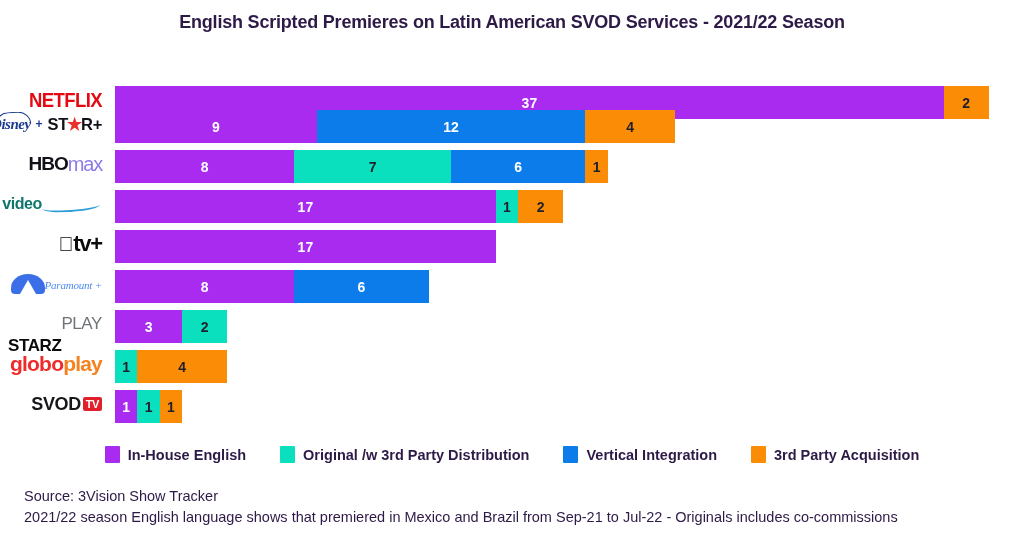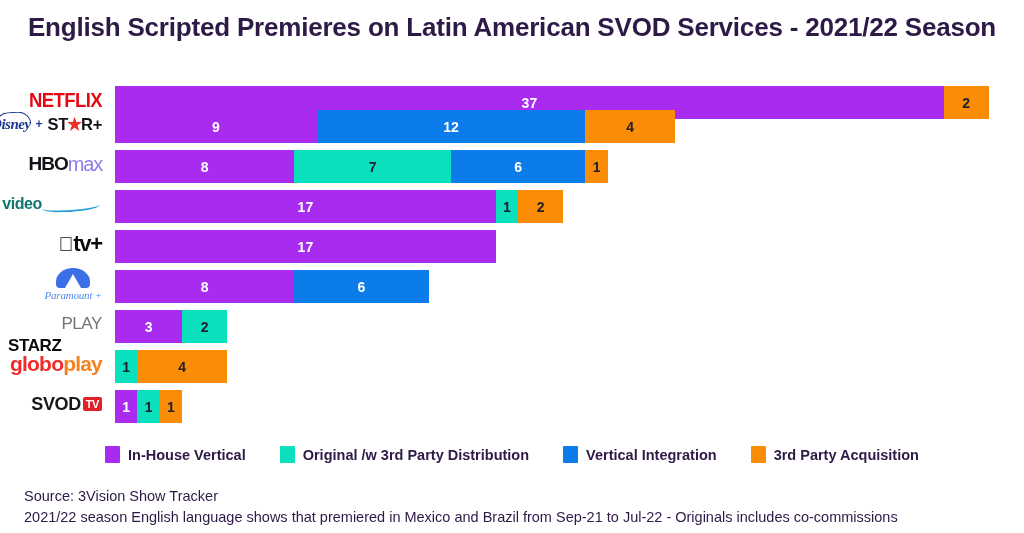--- a/index.html
+++ b/index.html
@@ -15,21 +15,21 @@
     overflow: hidden;
     position: relative;
   }
 
   
   #chart-title {
     position: absolute;
     left: 0; top: 12px;
     width: 1024px;
     text-align: center;
-    font-size: 26px;
+    font-size: 18px;
     font-weight: bold;
     letter-spacing: -0.2px;
     color: #2E1A47;
     white-space: nowrap;
   }
 
   
   #plot {
     position: absolute;
     left: 0;
@@ -175,21 +175,21 @@
     border-bottom: 2px solid #2A9FD6;
     border-radius: 0 0 50% 50%;
     transform: rotate(-4deg);
   }
 
   
   .logo-appletv { display: flex; align-items: center; font-size: 22px; font-weight: bold; color: #0b0b0d; letter-spacing: -1.2px; }
   .apple-glyph { font-size: 20px; margin-right: 1px; }
 
   
-  .logo-paramount { display: flex; flex-direction: column; align-items: center; line-height: 1; }
+  .logo-paramount { display: flex; flex-direction: row; align-items: center; line-height: 1; }
   .para-mountain {
     width: 34px; height: 20px;
     background: #3B6FE8;
     border-radius: 50% 50% 4px 4px / 70% 70% 4px 4px;
     position: relative;
     overflow: hidden;
   }
   .para-mountain::after {
     content: "";
     position: absolute;
@@ -388,21 +388,21 @@
         <div class="seg dark" style="width: 22.4px; background: rgb(251, 140, 6);">
           <span>1</span>
         </div>
       </div>
     </div>
   </div>
 
 <div id="legend">
     <div class="legend-item">
       <span class="legend-swatch" style="background: rgb(169, 43, 240);"></span>
-      <span class="legend-text">In-House Vertical</span>
+      <span class="legend-text">In-House English</span>
     </div>
     <div class="legend-item">
       <span class="legend-swatch" style="background: rgb(11, 224, 190);"></span>
       <span class="legend-text">Original /w 3rd Party Distribution</span>
     </div>
     <div class="legend-item">
       <span class="legend-swatch" style="background: rgb(11, 124, 233);"></span>
       <span class="legend-text">Vertical Integration</span>
     </div>
     <div class="legend-item">

